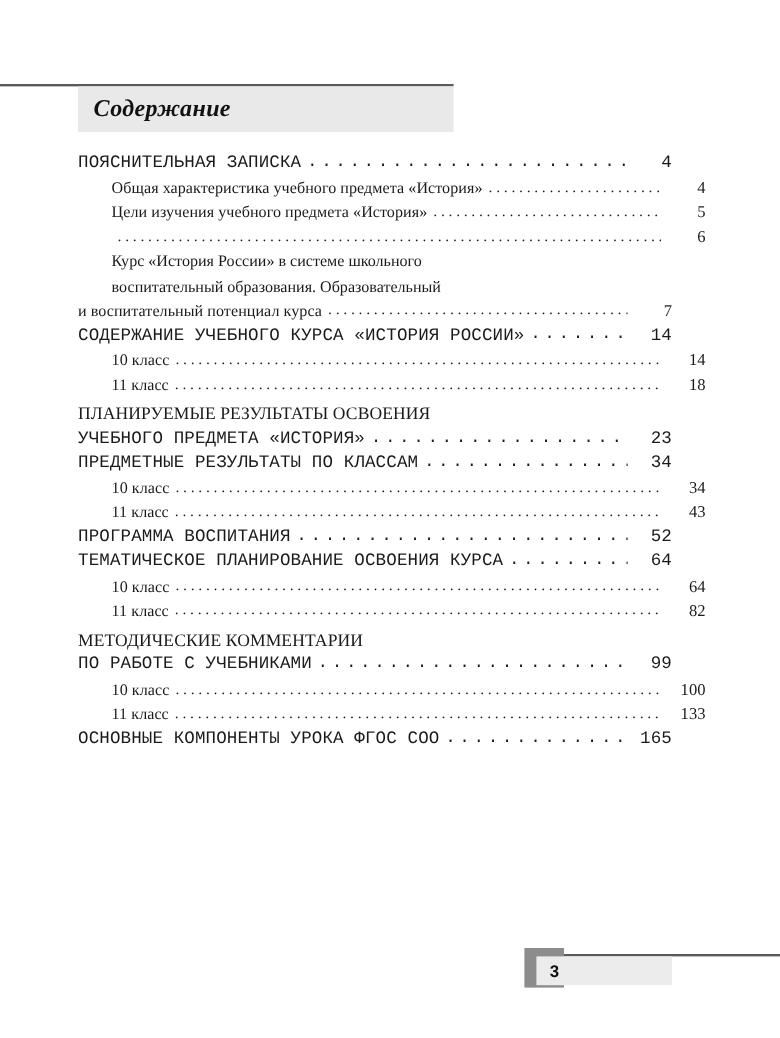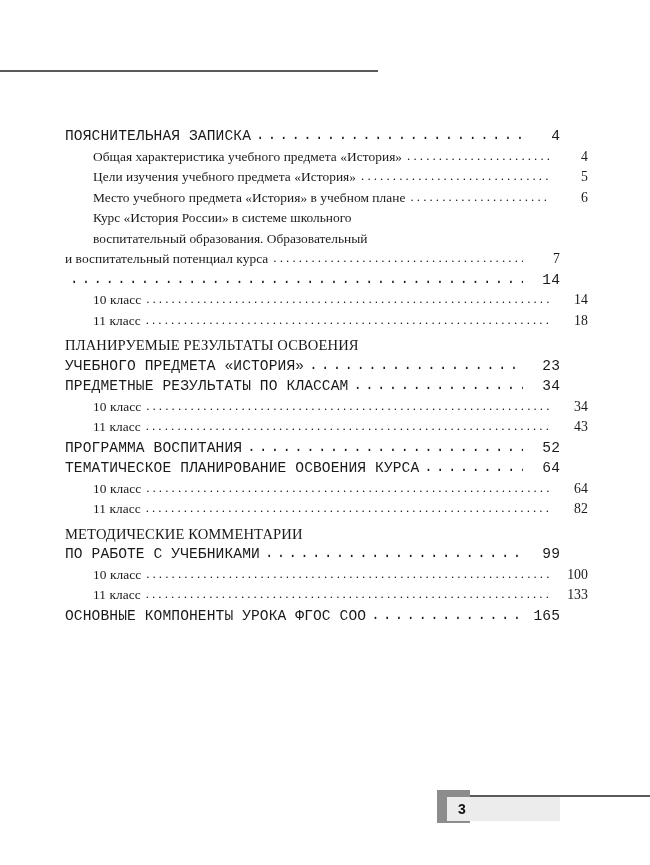--- a/index.html
+++ b/index.html
@@ -158,52 +158,55 @@
     line-height: 20px;
   }
 </style>
 </head>
 <body>
 
 <div class="page">
 
   <div class="header-rule"></div>
 
+  <div class="header-block">
+    <div class="header-title">Содержание</div>
+  </div>
 
   <div class="toc" id="toc-root">
       <div class="toc-entry level-1">
         <span class="etext">ПОЯСНИТЕЛЬНАЯ ЗАПИСКА</span>
         <span class="leader">........................................................................................................................</span>
         <span class="pageno">4</span>
       </div>
       <div class="toc-entry level-2">
         <span class="etext">Общая характеристика учебного предмета «История»</span>
         <span class="leader">........................................................................................................................</span>
         <span class="pageno">4</span>
       </div>
       <div class="toc-entry level-2">
         <span class="etext">Цели изучения учебного предмета «История»</span>
         <span class="leader">........................................................................................................................</span>
         <span class="pageno">5</span>
       </div>
       <div class="toc-entry level-2">
-        <span class="etext">Место учебного предмета «История» в учебном плане</span>
         <span class="leader">........................................................................................................................</span>
         <span class="pageno">6</span>
       </div>
       <div class="toc-multiline level-2">
         <div class="cont-line">Курс «История России» в системе школьного</div>
         <div class="cont-line">воспитательный образования. Образовательный</div>
         <div class="toc-entry level-2" style="padding-left: 0px;">
           <span class="etext">и воспитательный потенциал курса</span>
           <span class="leader">........................................................................................................................</span>
           <span class="pageno">7</span>
         </div>
       </div>
       <div class="toc-entry level-1">
+        <span class="etext">СОДЕРЖАНИЕ УЧЕБНОГО КУРСА «ИСТОРИЯ РОССИИ»</span>
         <span class="leader">........................................................................................................................</span>
         <span class="pageno">14</span>
       </div>
       <div class="toc-entry level-2">
         <span class="etext">10 класс</span>
         <span class="leader">........................................................................................................................</span>
         <span class="pageno">14</span>
       </div>
       <div class="toc-entry level-2">
         <span class="etext">11 класс</span>

